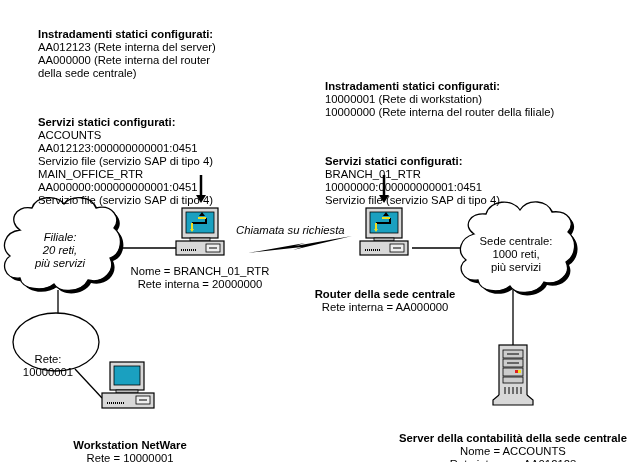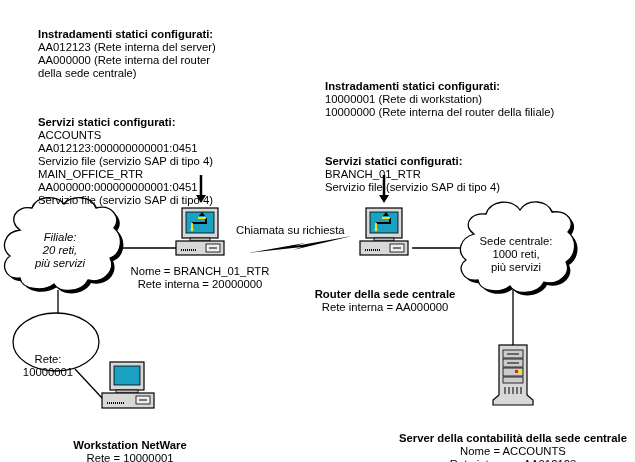--- a/index.html
+++ b/index.html
@@ -123,41 +123,42 @@
   <div>Servizio file (servizio SAP di tipo 4)</div>
 </div>
 
 <div class="abs blk" style="left:325px; top:57px;">
   <div class="h">Instradamenti statici configurati:</div>
   <div>10000001 (Rete di workstation)</div>
   <div>10000000 (Rete interna del router della filiale)</div>
   <div style="height:13px;"></div>
   <div class="h">Servizi statici configurati:</div>
   <div>BRANCH_01_RTR</div>
+  <div>10000000:000000000001:0451</div>
   <div>Servizio file (servizio SAP di tipo 4)</div>
 </div>
 
 <div class="abs blk center" style="left:20px; top:231px; width:80px;font-style:italic;">
   <div>Filiale:</div>
   <div>20 reti,</div>
   <div>più servizi</div>
 </div>
 
 <div class="abs blk center" style="left:466px; top:235px; width:100px;text-align:center;">
   <div>Sede centrale:</div>
   <div>1000 reti,</div>
   <div>più servizi</div>
 </div>
 
 <div class="abs blk center" style="left:8px; top:328px; width:80px;margin-top:25px;">
   <div>Rete:</div>
   <div>10000001</div>
 </div>
 
-<div class="abs blk" style="left:236px; top:224px;">Chiamata su richiesta</div>
+<div class="abs blk" style="left:236px; top:224px;font-style:italic;">Chiamata su richiesta</div>
 
 <div class="abs blk center" style="left:130px; top:265px; width:140px;">
   <div>Nome = BRANCH_01_RTR</div>
   <div>Rete interna = 20000000</div>
 </div>
 
 <div class="abs blk center" style="left:305px; top:265px; width:160px;">
   <div class="h">Router della sede centrale</div>
   <div>Rete interna = AA000000</div>
 </div>

